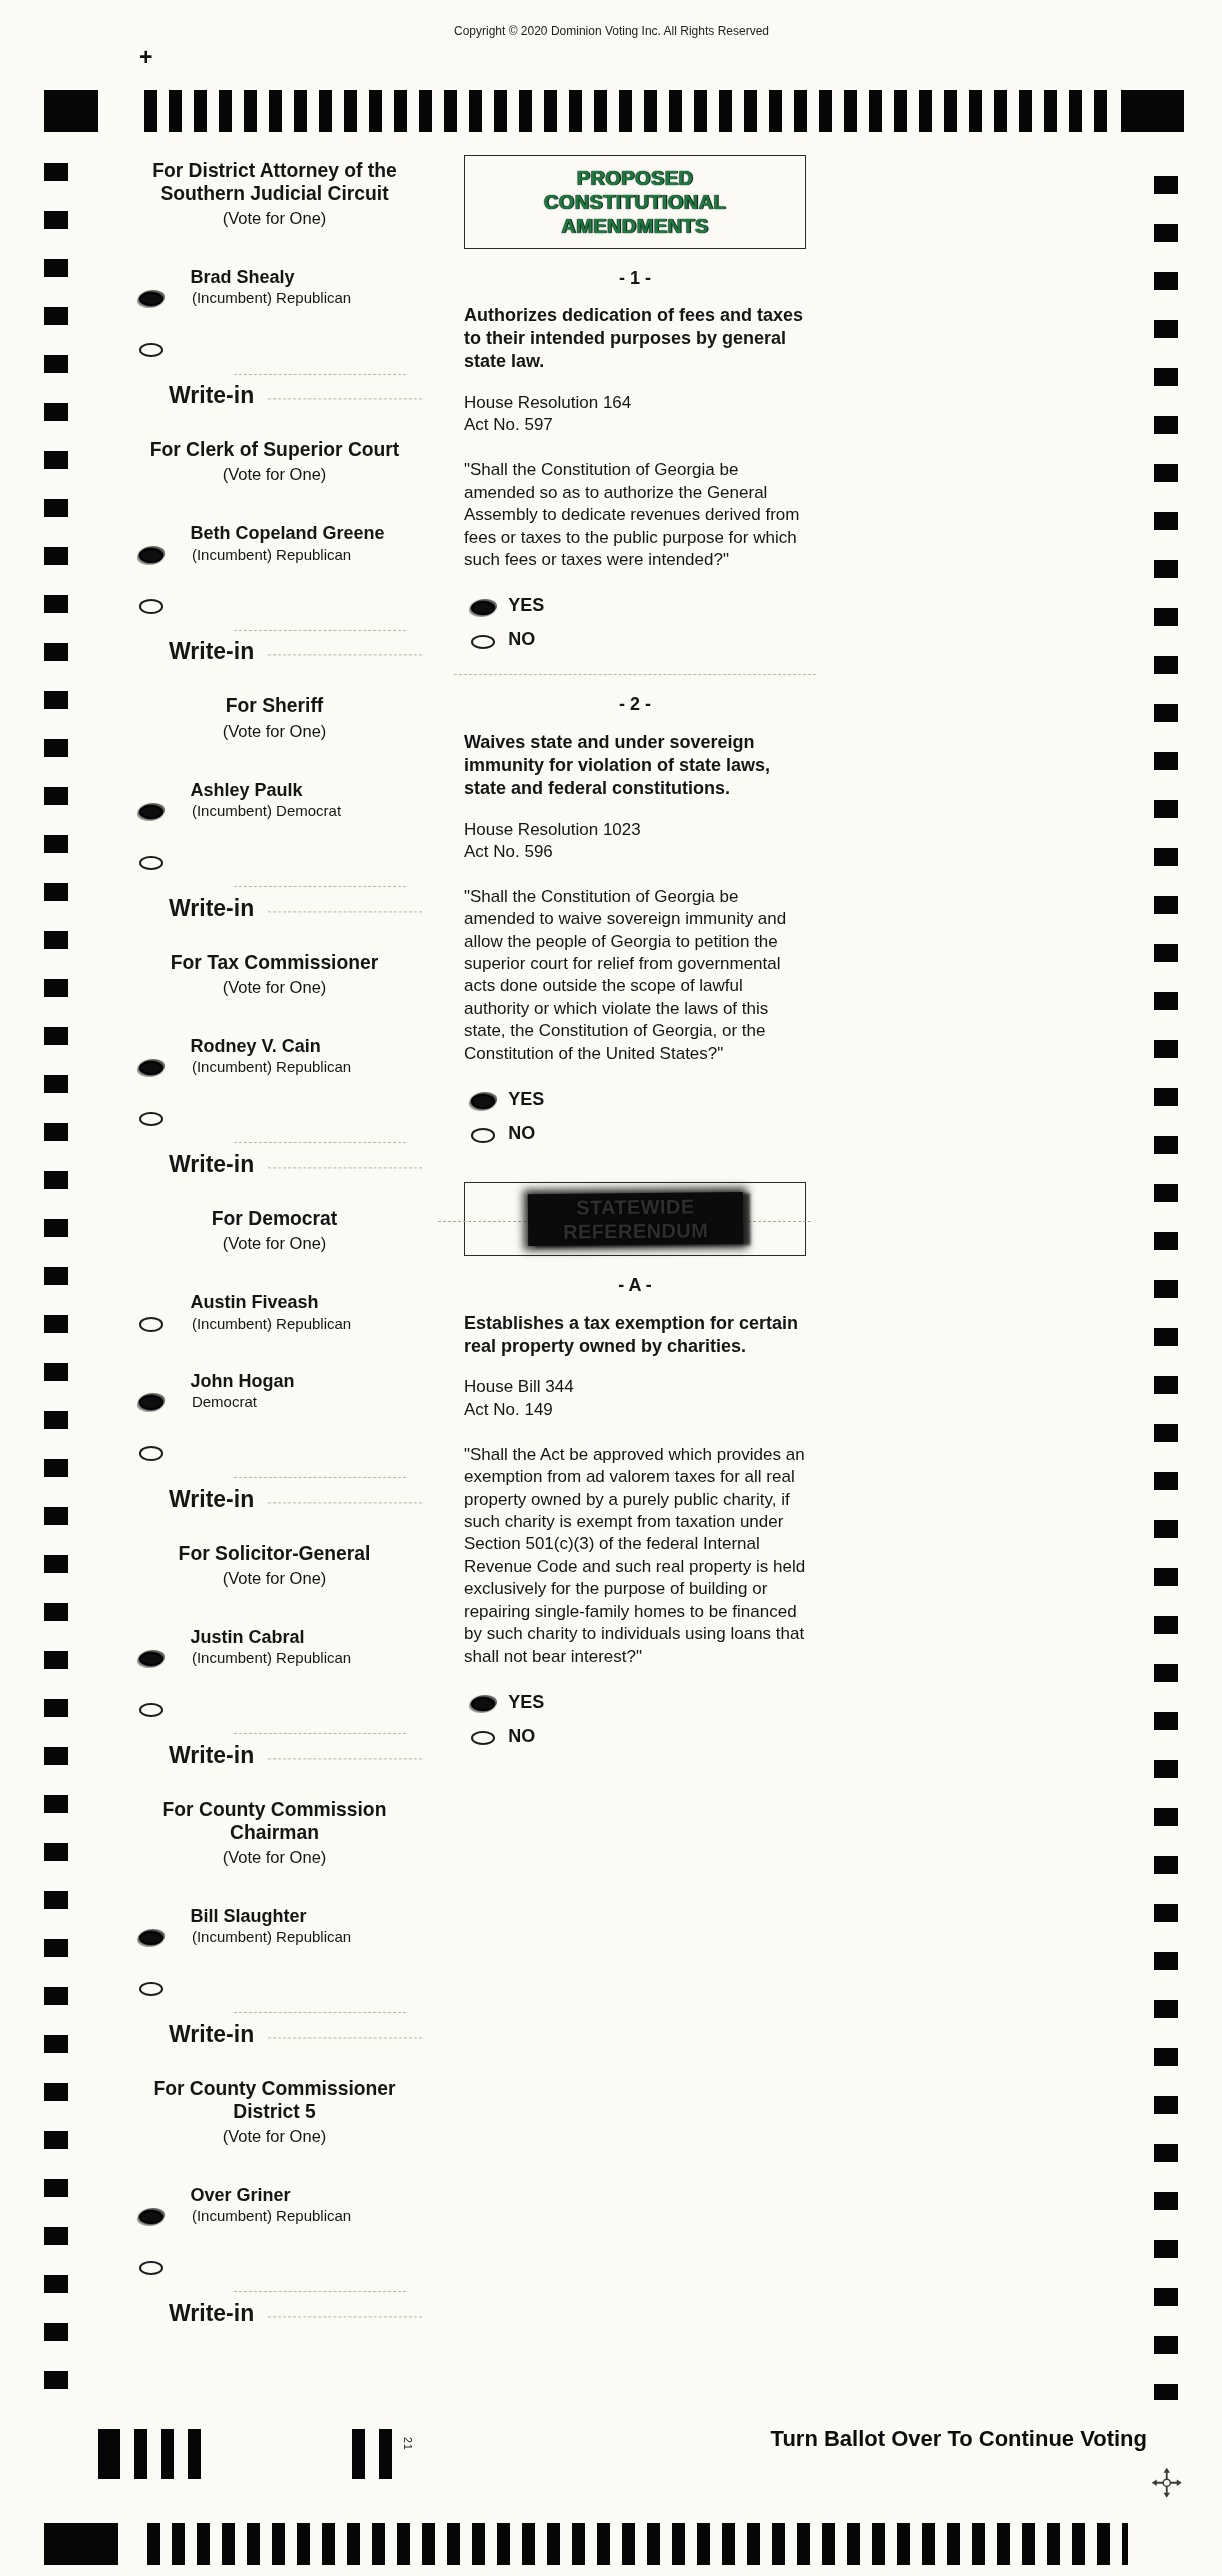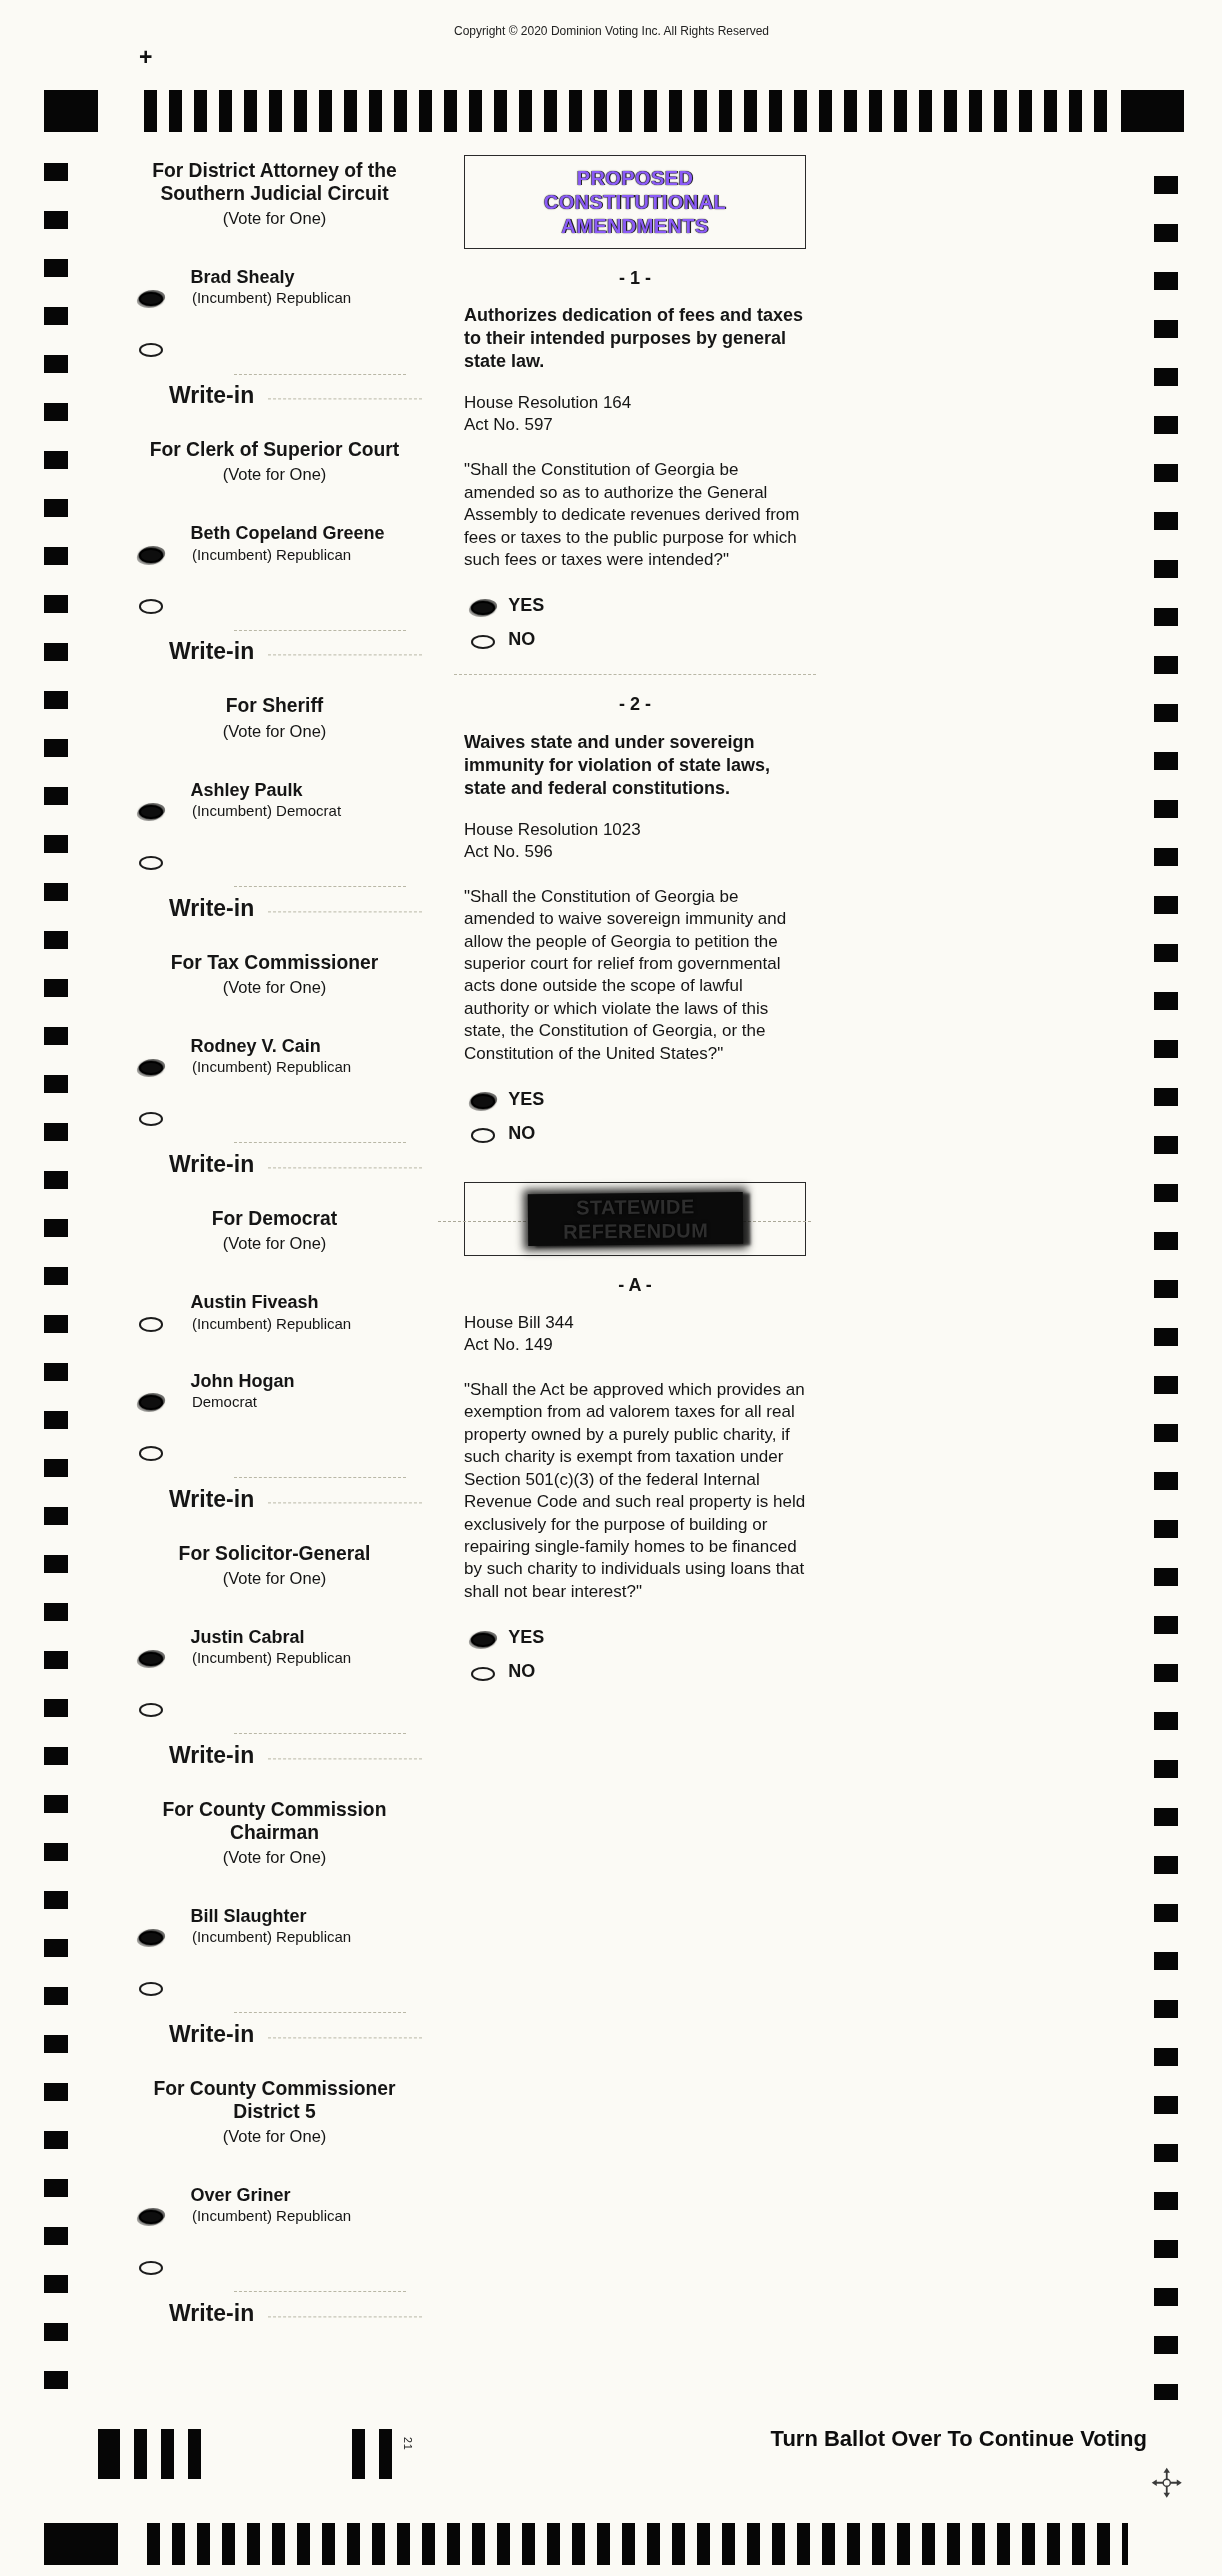--- a/index.html
+++ b/index.html
@@ -48,21 +48,21 @@
   .cand-detail b { font-weight:normal; }
   .oval-row { margin-top:33px; padding-left:11.5px; }
   .write-line { margin:14.3px 0 0 107px; width:172px; height:1.4px; border-top:1.4px dashed #b9b7a6; }
   .writein-row { display:flex; align-items:baseline; margin-top:7.2px; padding-left:42px; }
   .writein-label { font-size:23px; font-weight:bold; }
   .writein-dash { flex:1; max-width:165px; border-top:1.4px dashed #b9b7a6; margin-left:14.3px; transform:translateY(-3.6px); }
 
   
   .col-right { position:absolute; left:464px; top:155px; width:342px; }
   .m-header { border:1.4px solid #2a2a2a; padding:10px 5.7px; text-align:center; position:relative; margin-bottom:5.7px; }
-  .m-header-text { display:inline-block; max-width:215px; font-size:20px; font-weight:bold; line-height:1.2; letter-spacing:0.4px; color:#8b5cf6; position:relative; z-index:1; }
+  .m-header-text { display:inline-block; max-width:215px; font-size:20px; font-weight:bold; line-height:1.2; letter-spacing:0.4px; color:#15803d; position:relative; z-index:1; }
   .m-header.smudged .m-header-text { text-shadow: 1.1px 0.4px 0 rgba(0,0,0,0.85), -0.7px 0 0.7px rgba(0,0,0,0.6), 0 0 1.4px rgba(0,0,0,0.8); }
   .m-header.blacked::before { content:""; position:absolute; left:-27px; right:-5.7px; top:52%; border-top:1.4px dashed #aba898; z-index:0; }
   .m-header.blacked .m-header-text { background:#0b0b0b; color:#2e2e2e; padding:2.1px 14.3px;
     box-shadow: 0 0 8.6px 4.3px rgba(12,12,12,0.85), 7.2px 1.4px 2.9px 0 rgba(12,12,12,0.7);
     text-shadow: 0 0 3.6px #000; transform: rotate(-0.6deg); }
   .measure { margin-top:4.3px; }
   .dash-sep { border-top:1.4px dashed #b9b7a6; margin:24px -10px 0; }
   .m-num { text-align:center; font-size:18px; font-weight:bold; margin:18.6px 0 15.8px; }
   .m-summary { font-size:18px; font-weight:bold; line-height:1.28; margin:0 0 18.6px; }
   .m-ref { font-size:17px; line-height:1.3; margin:0 0 23px; }
@@ -282,20 +282,21 @@
       <span class="choice-label">NO</span>
     </div>
   </section>
 
   <div class="m-header blacked" style="margin-top:38px;">
     <span class="m-header-text">STATEWIDE REFERENDUM</span>
   </div>
 
   <section class="measure">
     <div class="m-num">- A -</div>
+    <p class="m-summary">Establishes a tax exemption for certain real property owned by charities.</p>
     <p class="m-ref">
       <span>House Bill 344</span><br>
       <span>Act No. 149</span>
     </p>
     <p class="m-question">"Shall the Act be approved which provides an exemption from ad valorem taxes for all real property owned by a purely public charity, if such charity is exempt from taxation under Section 501(c)(3) of the federal Internal Revenue Code and such real property is held exclusively for the purpose of building or repairing single-family homes to be financed by such charity to individuals using loans that shall not bear interest?"</p>
     <div class="choice">
       <span class="oval filled"></span>
       <span class="choice-label">YES</span>
     </div>
     <div class="choice">

